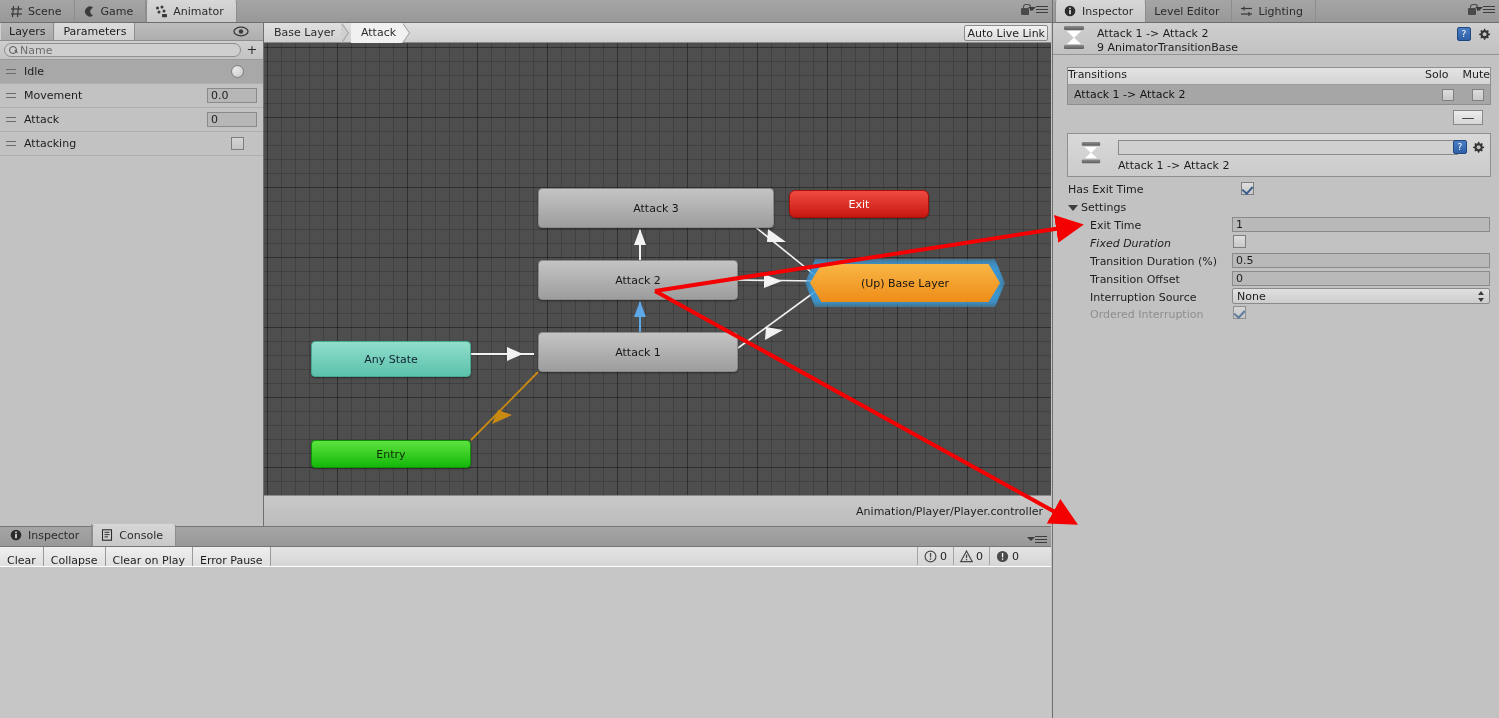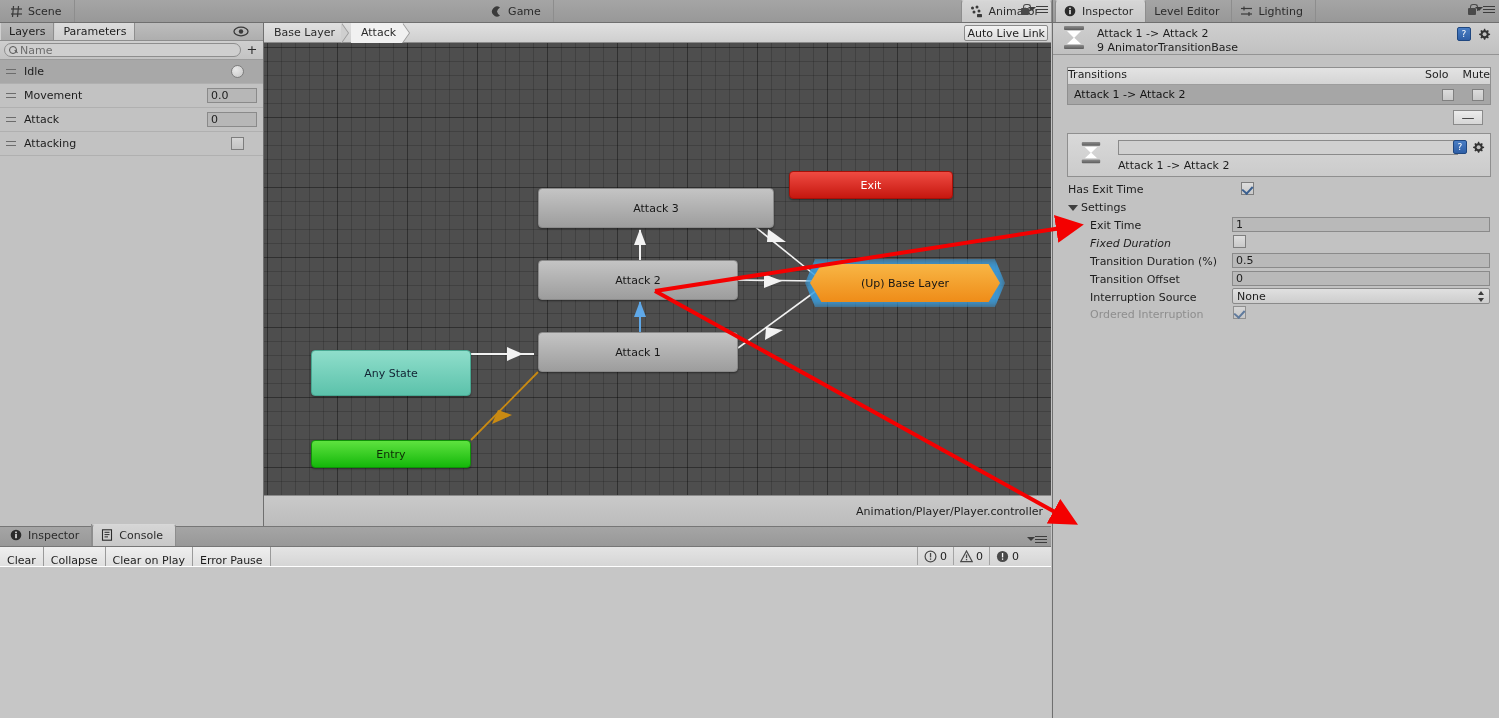--- a/index.html
+++ b/index.html
@@ -338,21 +338,21 @@
   .updown::after { bottom:0; border-top: 4px solid #3c3c3c; }
   .foldarrow {
     width: 0; height: 0; border-left: 5px solid transparent; border-right: 5px solid transparent;
     border-top: 6px solid #3f3f3f;
   }
 </style>
 </head>
 <body>
 <div id="root">
 
-<div class="tabstrip" style="width:1052px;justify-content:space-between;">
+<div class="tabstrip" style="width:1052px;">
   <div class="tab" style="margin-left:2px;">
     <span class="tabicon">
       <svg width="13" height="13" viewBox="0 0 13 13">
             <g stroke="#3a3a3a" stroke-width="1.2">
               <line x1="3.5" y1="1" x2="2.5" y2="12"></line>
               <line x1="8.5" y1="1" x2="7.5" y2="12"></line>
               <line x1="1" y1="4" x2="12" y2="4"></line>
               <line x1="1" y1="9" x2="12" y2="9"></line>
             </g>
           </svg>
@@ -497,24 +497,24 @@
 
       <div class="node grey" style="left:274px; top:145px; width:236px; height:40px;">
         <span>Attack 3</span>
       </div>
       <div class="node grey" style="left:274px; top:217px; width:200px; height:40px;">
         <span>Attack 2</span>
       </div>
       <div class="node grey" style="left:274px; top:289px; width:200px; height:40px;">
         <span>Attack 1</span>
       </div>
-      <div class="node red" style="left:525px; top:128px; width:164px; height:28px;">
+      <div class="node red" style="left:525px; top:147px; width:140px; height:28px;border-radius:6px;">
         <span>Exit</span>
       </div>
-      <div class="node teal" style="left:47px; top:307px; width:160px; height:46px;">
+      <div class="node teal" style="left:47px; top:298px; width:160px; height:36px;">
         <span>Any State</span>
       </div>
       <div class="node green" style="left:47px; top:397px; width:160px; height:28px;">
         <span>Entry</span>
       </div>
       <div class="hexwrap" style="left:546px; top:221px; width:190px; height:38px;">
         <div class="hexglow"></div>
         <div class="hex">
           <span>(Up) Base Layer</span>
         </div>

